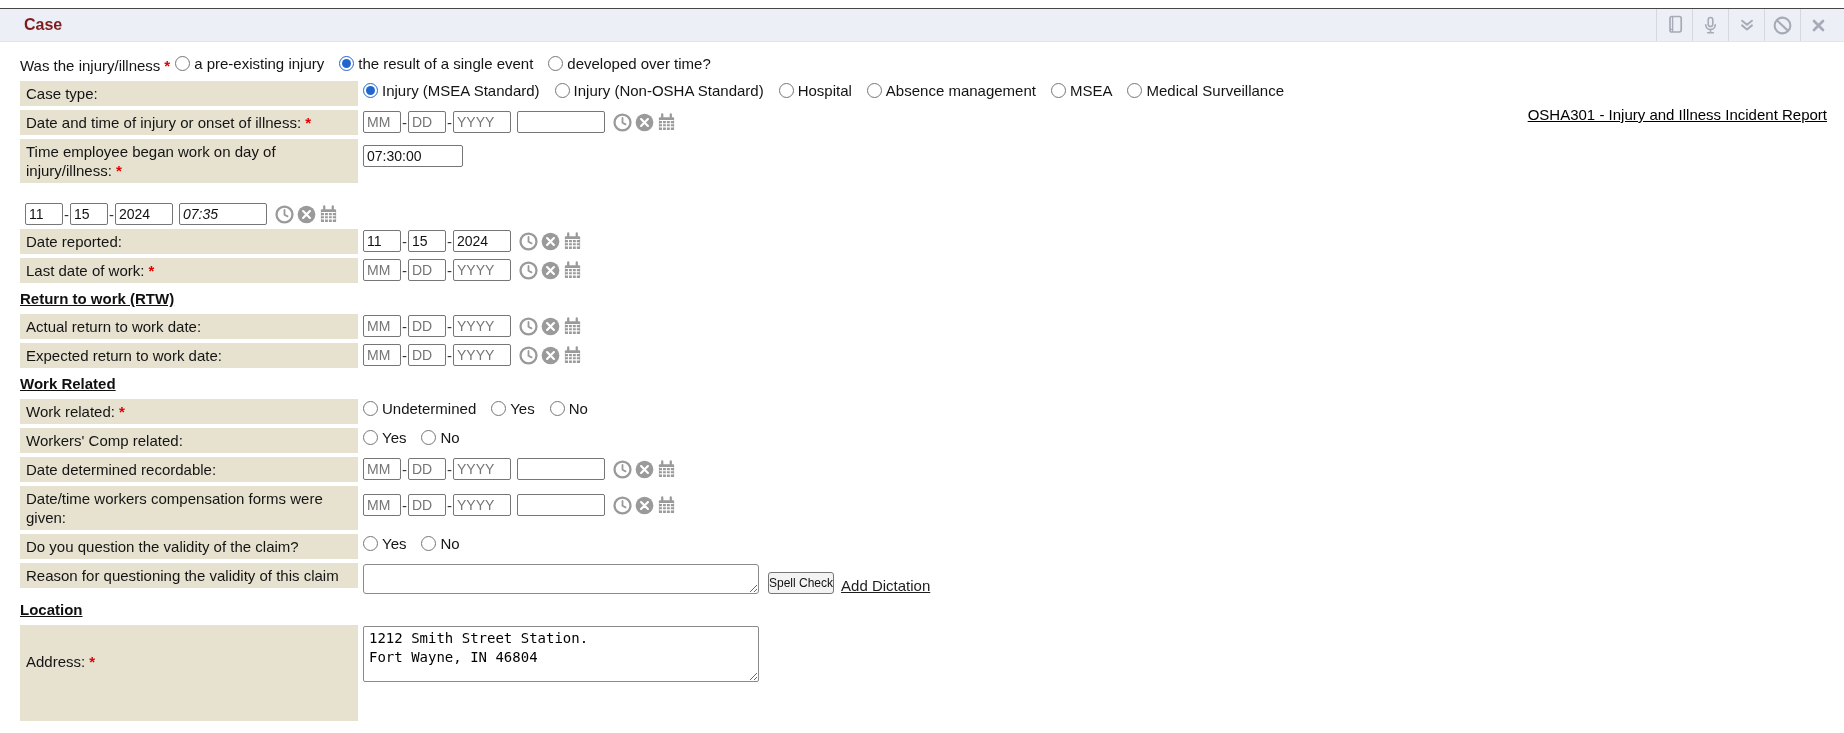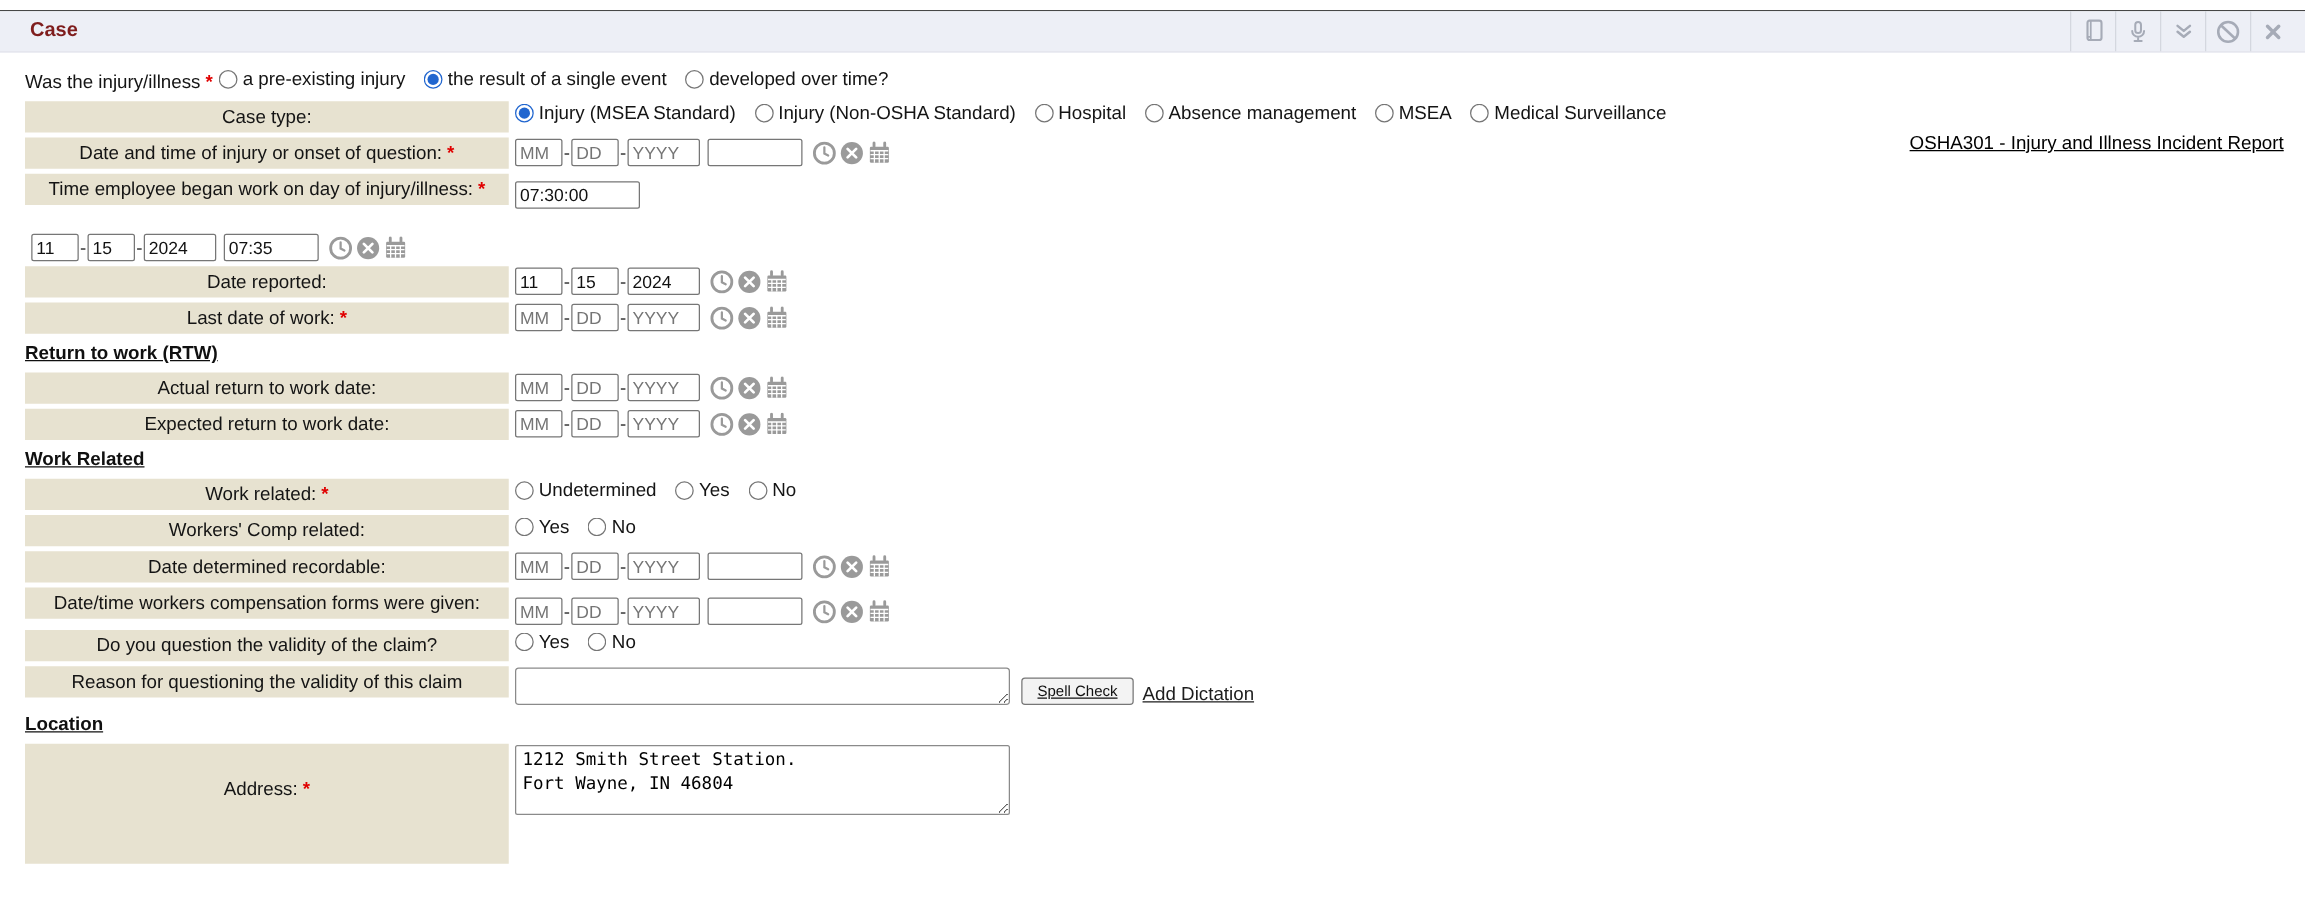--- a/index.html
+++ b/index.html
@@ -8,49 +8,49 @@
        font-family:"Liberation Sans",sans-serif;color:#141414;}
   .topline{height:1px;background:#474747;margin-top:8px;}
   .titlebar{height:33px;background:#edeff6;display:flex;align-items:center;
             border-bottom:1px solid #e2e4eb;}
   .titlebar .title{font-weight:bold;font-size:16px;margin-left:24px;color:#7f1d1d;}
   .tool-group{margin-left:auto;display:flex;height:100%;margin-right:8px;}
   .tool{width:36px;display:flex;align-items:center;justify-content:center;
         border-left:1px solid #d4d7df;color:#a6abb7;cursor:pointer;}
   .content{padding:12px 0 0 20px;position:relative;}
   .row{display:flex;align-items:flex-start;margin-bottom:4px;}
-  .lbl{width:387px;background:#e7e2d0;padding:3px 6px;font-size:15px;line-height:19px;flex-shrink:0;text-align:center;}
+  .lbl{width:338px;background:#e7e2d0;padding:3px 6px;font-size:15px;line-height:19px;flex-shrink:0;}
   .lbl-plain{background:transparent;width:auto;padding:2px 0 2px 0;font-size:15px;line-height:19px;}
   .req{color:#e00000;font-weight:bold;margin-left:4px;}
   .fld{display:flex;align-items:center;margin-left:5px;padding-top:1px;font-size:15px;flex-wrap:nowrap;}
   .fld.pt6{padding-top:6px;}
   .fld.pt16{padding-top:16px;}
   .fld.pt8{padding-top:8px;}
   .fld.bottom{align-items:flex-end;}
   .opt{display:flex;align-items:center;margin-right:15px;white-space:nowrap;}
   .opt input{width:15px;height:15px;margin:0 4px 0 0;accent-color:#2166cf;cursor:pointer;}
   .dinp{height:22px;border:1px solid #767676;border-radius:2px;background:#fff;
         font-family:"Liberation Sans",sans-serif;font-size:14px;padding:0 3px;color:#111;}
   .dinp::placeholder{color:#757575;opacity:1;}
   .w-mm{width:38px;}
   .w-yyyy{width:58px;}
-  .w-time{width:76px;margin-left:6px;}
+  .w-time{width:88px;margin-left:6px;font-style:italic;}
   .w-time-solo{width:100px;}
   .dash{margin:0 1px;color:#333;}
   .icons{display:flex;align-items:center;gap:3px;margin-left:8px;color:#9a9a9a;}
   .icon{display:inline-flex;cursor:pointer;line-height:0;}
   .section{font-weight:bold;text-decoration:underline;font-size:15px;margin:7px 12px 7px 0;color:#101010;}
   textarea{border:1px solid #8a8a8a;border-radius:3px;background:#fff;
            font-family:"Liberation Sans",sans-serif;font-size:14px;padding:2px 5px;resize:both;}
   .ta-reason{width:396px;height:30px;}
   .ta-address{width:396px;height:56px;border-radius:2px;
               font-family:"DejaVu Sans Mono","Liberation Mono",monospace;font-size:14px;line-height:19px;}
   .lbl-tall{min-height:96px;padding-top:27px;}
   .spell-btn{font-family:"Liberation Sans",sans-serif;font-size:12px;border:1px solid #767676;
-             background:#f3f3f3;border-radius:3px;padding:3px 12px;margin-left:9px;cursor:pointer;color:#111;text-decoration:underline;}
+             background:#f3f3f3;border-radius:3px;padding:3px 0;margin-left:9px;cursor:pointer;color:#111;}
   .dict-link{color:#1d1d1d;font-size:15px;text-decoration:underline;margin-left:7px;cursor:pointer;
              font-weight:500;white-space:nowrap;}
   .osha-link{position:absolute;top:64px;right:17px;color:#000000;font-size:15px;
              text-decoration:underline;cursor:pointer;white-space:nowrap;}
 </style>
 </head>
 <body>
 
 <div class="topline"></div>
 
@@ -144,21 +144,21 @@
           <span>MSEA</span>
         </label>
       <label class="opt">
           <input type="radio" name="g-case-type" style="">
           <span>Medical Surveillance</span>
         </label>
     </div>
   </div>
 
   <div class="row">
-    <div class="lbl"><span>Date and time of injury or onset of question:</span><span class="req">*</span></div>
+    <div class="lbl"><span>Date and time of injury or onset of illness:</span><span class="req">*</span></div>
     <div class="fld">
       <input class="dinp w-mm" placeholder="MM" style="">
       <span class="dash">-</span>
       <input class="dinp w-mm" placeholder="DD" style="">
       <span class="dash">-</span>
       <input class="dinp w-yyyy" placeholder="YYYY" style="">
       <input class="dinp w-time" style="">
       <span class="icons">
         <span class="icon">
             <svg viewBox="0 0 20 20" width="19" height="19">

